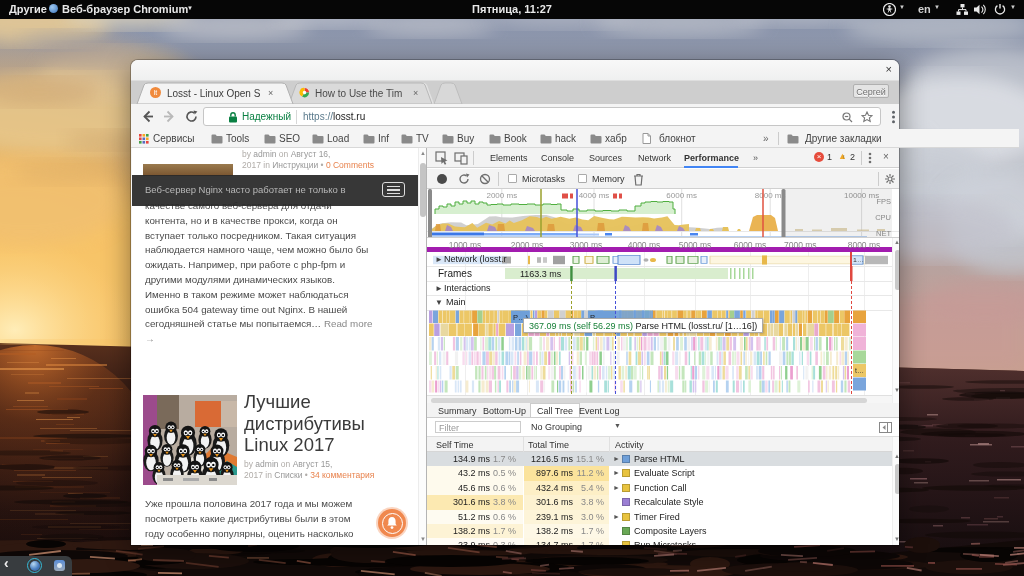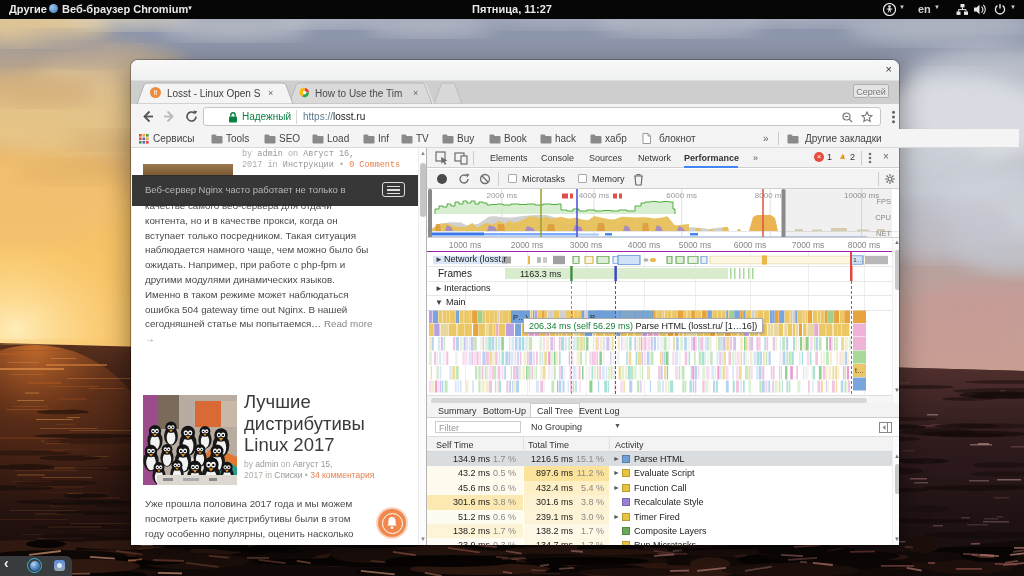--- a/index.html
+++ b/index.html
@@ -533,21 +533,21 @@
 <span style="position:absolute;left:528px;top:4px;font-size:10px;color:#444;">блокнот</span>
 <span style="position:absolute;left:632px;top:4px;font-size:10px;color:#666;">»</span>
       <span style="position:absolute;left:647px;top:3px;height:13px;border-left:1px solid #ccc;"></span>
 <svg style="position:absolute;left:656px;top:5px" width="12" height="10" viewBox="0 0 12 10">
         <path d="M0.5 1.5 Q0.5 0.5 1.5 0.5 L4.5 0.5 L5.8 2 L10.5 2 Q11.5 2 11.5 3 L11.5 8.5 Q11.5 9.5 10.5 9.5 L1.5 9.5 Q0.5 9.5 0.5 8.5 Z" fill="#8a8a8a"></path>
       </svg>
 <span style="position:absolute;left:674px;top:4px;font-size:10px;color:#444;">Другие закладки</span>
 </div>
 <div style="position:absolute;left:1px;top:88px;width:287px;height:397px;background:#fff;overflow:hidden;font-family:'Liberation Sans',sans-serif;">
 <div style="position:absolute;left:11px;top:16px;width:90px;height:12px;background:linear-gradient(180deg,#9a7a4e,#7a5530);"></div>
-<div style="position:absolute;left:110px;top:1px;font-size:8.5px;color:#b0aca8;line-height:11px;font-family:Liberation Mono, monospace;">by <span style="color:#999">admin</span> on <span style="color:#999">Август 16,</span><br>2017 in <span style="color:#999">Инструкции</span> • <span style="color:#e8834e">0 Comments</span></div>
+<div style="position:absolute;left:110px;top:1px;font-size:8.5px;color:#b0aca8;line-height:11px;">by <span style="color:#999">admin</span> on <span style="color:#999">Август 16,</span><br>2017 in <span style="color:#999">Инструкции</span> • <span style="color:#e8834e">0 Comments</span></div>
 <div style="position:absolute;left:13px;top:51px;width:272px;font-size:9.8px;line-height:14.8px;color:#4a4a4a;">качестве самого веб-сервера для отдачи<br>контента, но и в качестве прокси, когда он<br>вступает только посредником. Такая ситуация<br>наблюдается намного чаще, чем можно было бы<br>ожидать. Например, при работе с php-fpm и<br>другими модулями динамических языков.<br>Именно в таком режиме может наблюдаться<br>ошибка 504 gateway time out Nginx. В нашей<br>сегодняшней статье мы попытаемся… <span style="color:#888">Read more</span><br><span style="color:#888">→</span></div>
 <div style="position:absolute;left:0;top:27px;width:287px;height:31px;background:rgba(40,40,40,0.93);">
         <span style="position:absolute;left:13px;top:9px;font-size:9.5px;color:#b8b8b8;">Веб-сервер Nginx часто работает не только в</span>
         <span style="position:absolute;left:250px;top:7px;width:23px;height:15px;border:1.5px solid #ddd;border-radius:3px;">
           <span style="position:absolute;left:4px;top:2.5px;width:13px;height:1.8px;background:#ddd;"></span>
           <span style="position:absolute;left:4px;top:6px;width:13px;height:1.8px;background:#ddd;"></span>
           <span style="position:absolute;left:4px;top:9.5px;width:13px;height:1.8px;background:#ddd;"></span>
         </span>
       </div>
 <svg width="94" height="90" viewBox="0 0 94 90" style="position:absolute;left:11px;top:247px">
@@ -837,28 +837,28 @@
 <rect x="186" y="4.5" width="4" height="5" fill="#e05048"></rect>
         <rect x="192" y="4.5" width="3" height="5" fill="#e05048"></rect>
 <line x1="114" y1="0" x2="114" y2="49" stroke="#9aa02c" stroke-width="1.5"></line>
 <line x1="150" y1="0" x2="150" y2="49" stroke="#4450d8" stroke-width="1.5"></line>
 <line x1="336" y1="0" x2="336" y2="49" stroke="#e0523f" stroke-width="1.5"></line>
 <text x="464" y="15" font-size="7.5" fill="#888" text-anchor="end" font-family="Liberation Sans">FPS</text>
 <text x="464" y="31" font-size="7.5" fill="#888" text-anchor="end" font-family="Liberation Sans">CPU</text>
 <text x="464" y="47" font-size="7.5" fill="#888" text-anchor="end" font-family="Liberation Sans">NET</text>
 </svg>
 <div style="position:absolute;left:0;top:89px;width:473px;height:1px;background:#d0d0d0;"></div>
-<div style="position:absolute;left:0;top:90px;width:473px;height:14px;background:#fff;border-bottom:1px solid #a21caf;">
+<div style="position:absolute;left:0;top:90px;width:473px;height:14px;background:#fff;border-bottom:5px solid #a21caf;">
 <span style="position:absolute;left:14px;top:2px;width:48px;text-align:center;font-size:8.5px;color:#888;">1000 ms</span>
 <span style="position:absolute;left:76px;top:2px;width:48px;text-align:center;font-size:8.5px;color:#888;">2000 ms</span>
 <span style="position:absolute;left:135px;top:2px;width:48px;text-align:center;font-size:8.5px;color:#888;">3000 ms</span>
 <span style="position:absolute;left:193px;top:2px;width:48px;text-align:center;font-size:8.5px;color:#888;">4000 ms</span>
 <span style="position:absolute;left:244px;top:2px;width:48px;text-align:center;font-size:8.5px;color:#888;">5000 ms</span>
 <span style="position:absolute;left:299px;top:2px;width:48px;text-align:center;font-size:8.5px;color:#888;">6000 ms</span>
-<span style="position:absolute;left:357px;top:2px;width:48px;text-align:center;font-size:8.5px;color:#888;">7000 ms</span>
+<span style="position:absolute;left:357px;top:2px;width:48px;font-size:8.5px;color:#888;">7000 ms</span>
 <span style="position:absolute;left:413px;top:2px;width:48px;text-align:center;font-size:8.5px;color:#888;">8000 ms</span>
 </div>
 <div style="position:absolute;left:38px;top:104px;width:1px;height:143px;background:#eee;"></div>
 <div style="position:absolute;left:100px;top:104px;width:1px;height:143px;background:#eee;"></div>
 <div style="position:absolute;left:159px;top:104px;width:1px;height:143px;background:#eee;"></div>
 <div style="position:absolute;left:217px;top:104px;width:1px;height:143px;background:#eee;"></div>
 <div style="position:absolute;left:268px;top:104px;width:1px;height:143px;background:#eee;"></div>
 <div style="position:absolute;left:323px;top:104px;width:1px;height:143px;background:#eee;"></div>
 <div style="position:absolute;left:381px;top:104px;width:1px;height:143px;background:#eee;"></div>
 <div style="position:absolute;left:437px;top:104px;width:1px;height:143px;background:#eee;"></div>
@@ -1582,21 +1582,21 @@
 <rect x="426" y="27" width="13" height="13" fill="#f0b3d8"></rect>
 <rect x="426" y="40.5" width="13" height="13" fill="#a8d89a"></rect>
 <rect x="426" y="54" width="13" height="13" fill="#ecc766"></rect>
 <text x="428" y="63" font-size="7" fill="#333" font-family="Liberation Sans">t…</text>
 <rect x="426" y="67.5" width="13" height="13" fill="#7aa5dc"></rect>
 </svg>
 <div style="position:absolute;left:143.5px;top:133px;width:1.5px;height:114px;background:repeating-linear-gradient(180deg,#9aa02c 0 3px,transparent 3px 5px);"></div>
 <div style="position:absolute;left:187.5px;top:133px;width:1.5px;height:114px;background:repeating-linear-gradient(180deg,#4450d8 0 3px,transparent 3px 5px);"></div>
 <div style="position:absolute;left:423px;top:104px;width:2px;height:14px;background:#e04840;"></div>
 <div style="position:absolute;left:423.5px;top:133px;width:1.5px;height:114px;background:repeating-linear-gradient(180deg,#e04840 0 3px,transparent 3px 5px);"></div>
-<div style="position:absolute;left:96px;top:170px;height:15px;background:#fff;border:1px solid #aaa;box-shadow:1px 1px 2px rgba(0,0,0,0.2);font-size:9px;line-height:15px;padding:0 5px;white-space:nowrap;"><span style="color:#188038;">206.34 ms (self 56.29 ms)</span><span style="color:#222;">&nbsp;Parse HTML (losst.ru/ [1…16])</span></div>
+<div style="position:absolute;left:96px;top:170px;height:15px;background:#fff;border:1px solid #aaa;box-shadow:1px 1px 2px rgba(0,0,0,0.2);font-size:9px;line-height:15px;padding:0 5px;white-space:nowrap;"><span style="color:#188038;">367.09 ms (self 56.29 ms)</span><span style="color:#222;">&nbsp;Parse HTML (losst.ru/ [1…16])</span></div>
 <div style="position:absolute;left:0;top:247px;width:465px;height:8px;background:#f6f6f6;border-top:1px solid #e0e0e0;">
         <span style="position:absolute;left:4px;top:1.5px;width:436px;height:5px;background:#d6d6d6;border-radius:3px;"></span>
       </div>
 <div style="position:absolute;left:465px;top:90px;width:8px;height:165px;background:#fbfbfb;border-left:1px solid #eee;">
         <span style="position:absolute;left:1px;top:1px;color:#777;font-size:6px;">▲</span>
         <span style="position:absolute;left:1.5px;top:12px;width:5px;height:40px;background:#c9c9c9;border-radius:2.5px;"></span>
         <span style="position:absolute;left:1px;top:149px;color:#777;font-size:6px;">▼</span>
       </div>
 <div style="position:absolute;left:0;top:255px;width:473px;height:15px;background:#f3f3f3;border-bottom:1px solid #ccc;">
 <span style="position:absolute;left:11px;top:3px;font-size:9px;color:#333;">Summary</span>

